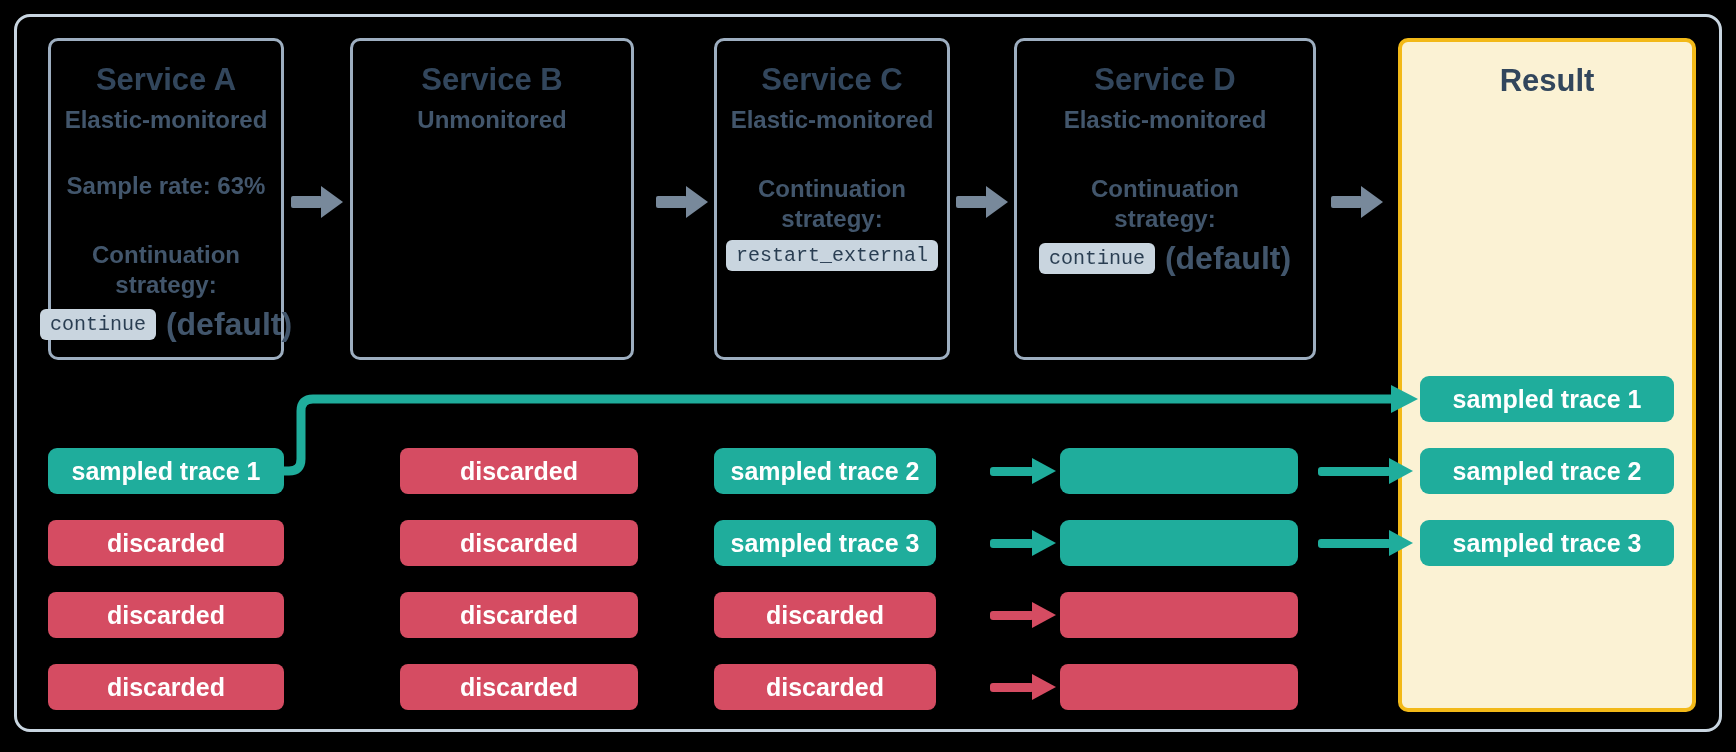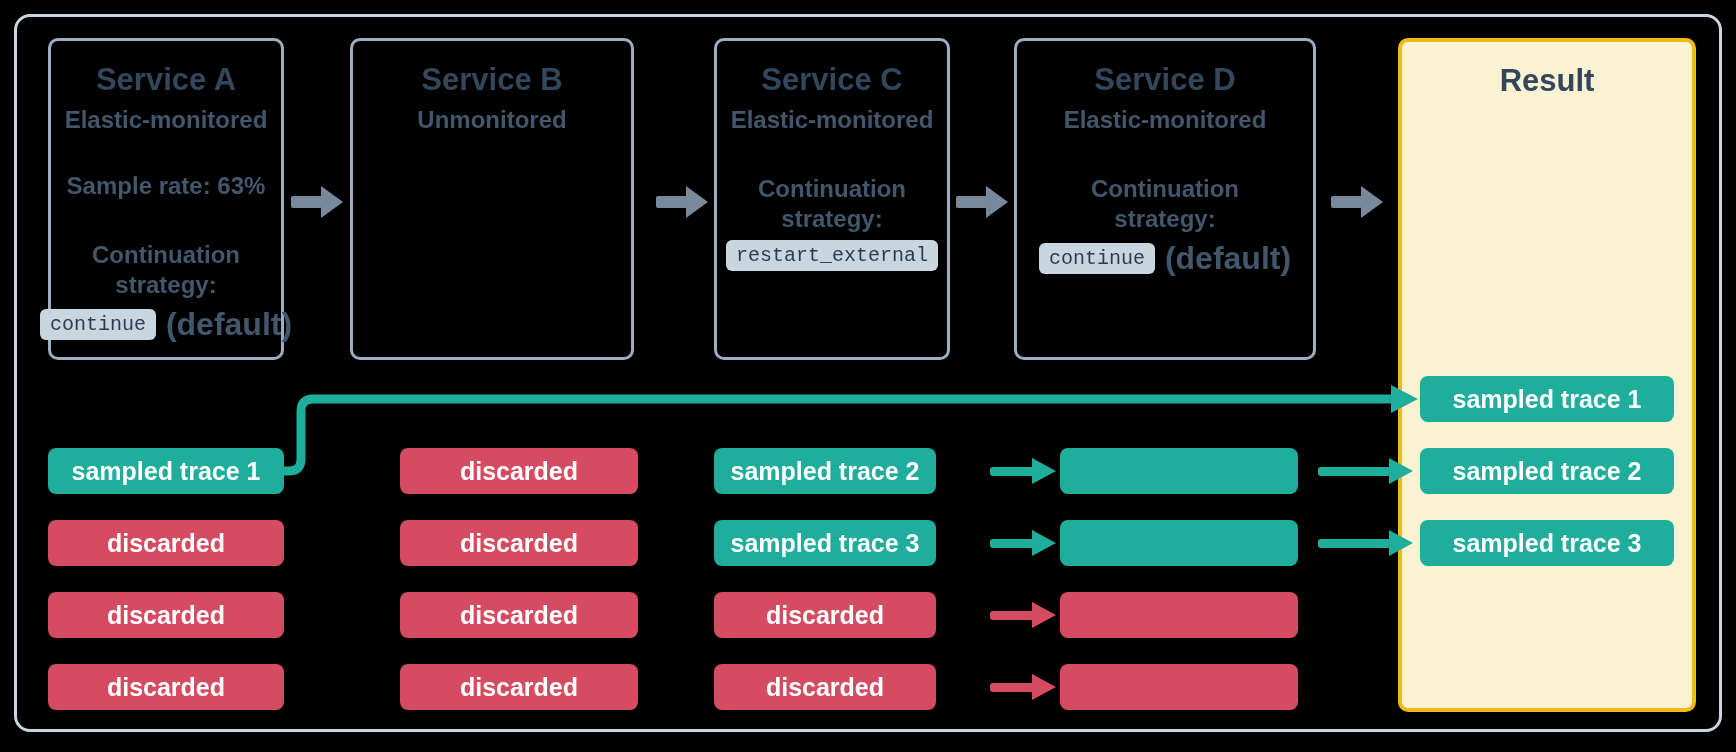--- a/index.html
+++ b/index.html
@@ -37,21 +37,21 @@
   .flow-arrow{position:absolute;top:186px;width:52px;height:32px;color:var(--arrow);}
   .fa-1{left:291px}.fa-2{left:656px}.fa-3{left:956px}.fa-4{left:1331px}
   .flow-arrow .shaft{position:absolute;left:0;top:10px;width:31px;height:12px;
     background:currentColor;border-radius:2px;}
   .flow-arrow .head{position:absolute;left:30px;top:0;width:0;height:0;
     border-top:16px solid transparent;border-bottom:16px solid transparent;
     border-left:22px solid currentColor;}
   
   .trace-bar{position:absolute;height:46px;border-radius:8px;display:flex;align-items:center;
     justify-content:center;color:var(--bar-text);font-size:25px;font-weight:bold;}
-  .trace-bar.sampled{background:var(--teal);}
+  .trace-bar.sampled{background:var(--teal);border-radius:9px;}
   .trace-bar.discarded{background:var(--red);}
   
   .t-arrow{position:absolute;height:26px;}
   .t-arrow .shaft{position:absolute;left:0;top:9px;height:9px;background:currentColor;border-radius:3px;}
   .t-arrow .head{position:absolute;top:0;width:0;height:0;
     border-top:13px solid transparent;border-bottom:13px solid transparent;
     border-left:24px solid currentColor;}
   .t-arrow.small{width:66px}.t-arrow.small .shaft{width:44px}.t-arrow.small .head{left:42px}
   .t-arrow.long{width:96px}.t-arrow.long .shaft{width:73px}.t-arrow.long .head{left:71px}
   .t-arrow.sampled{color:var(--teal);}

